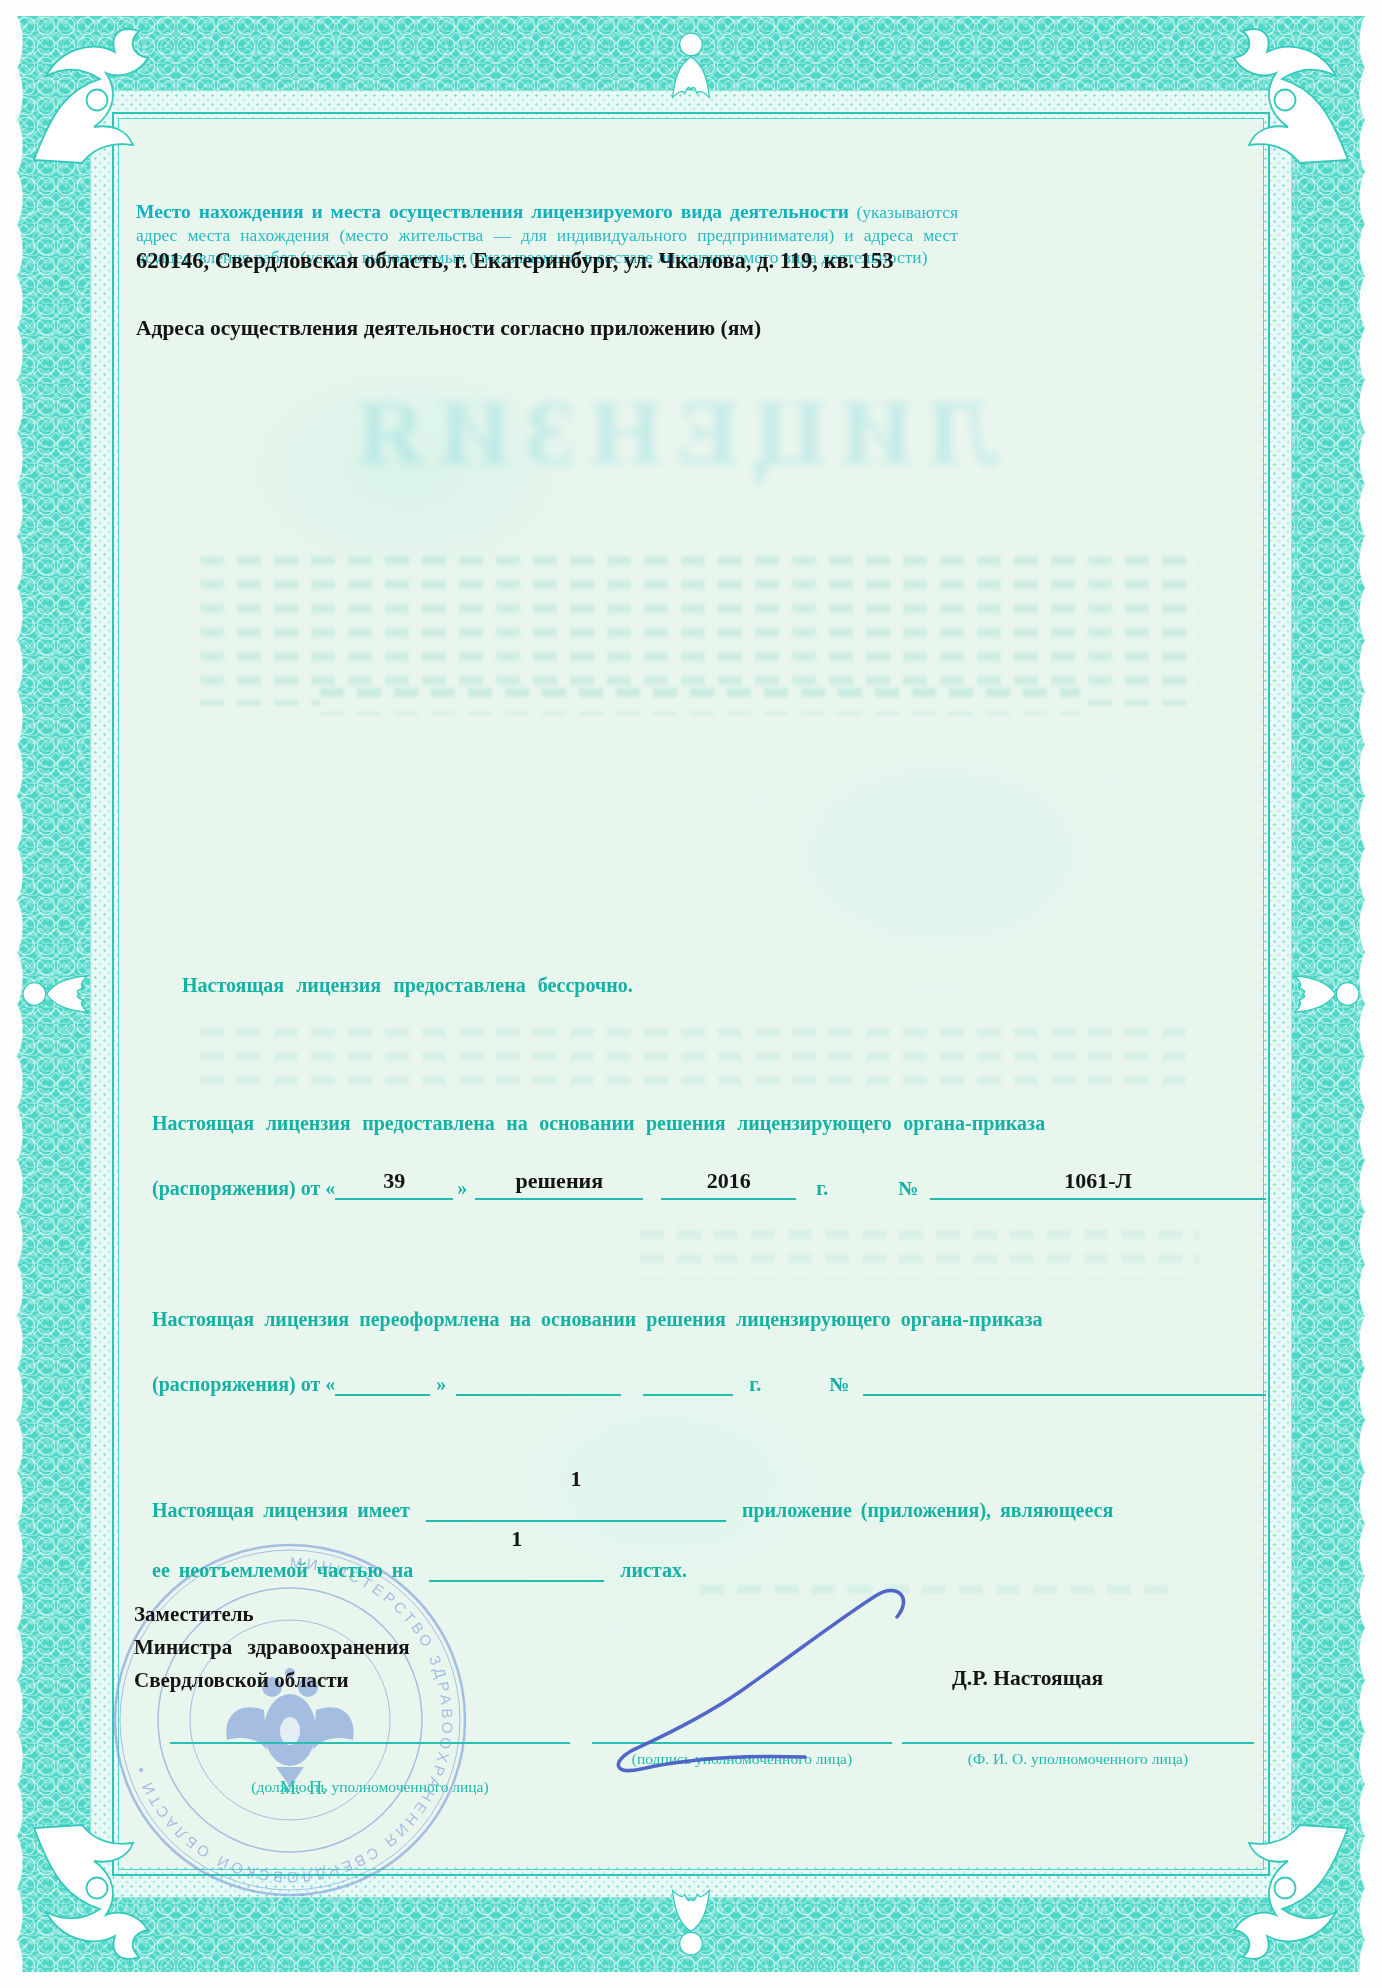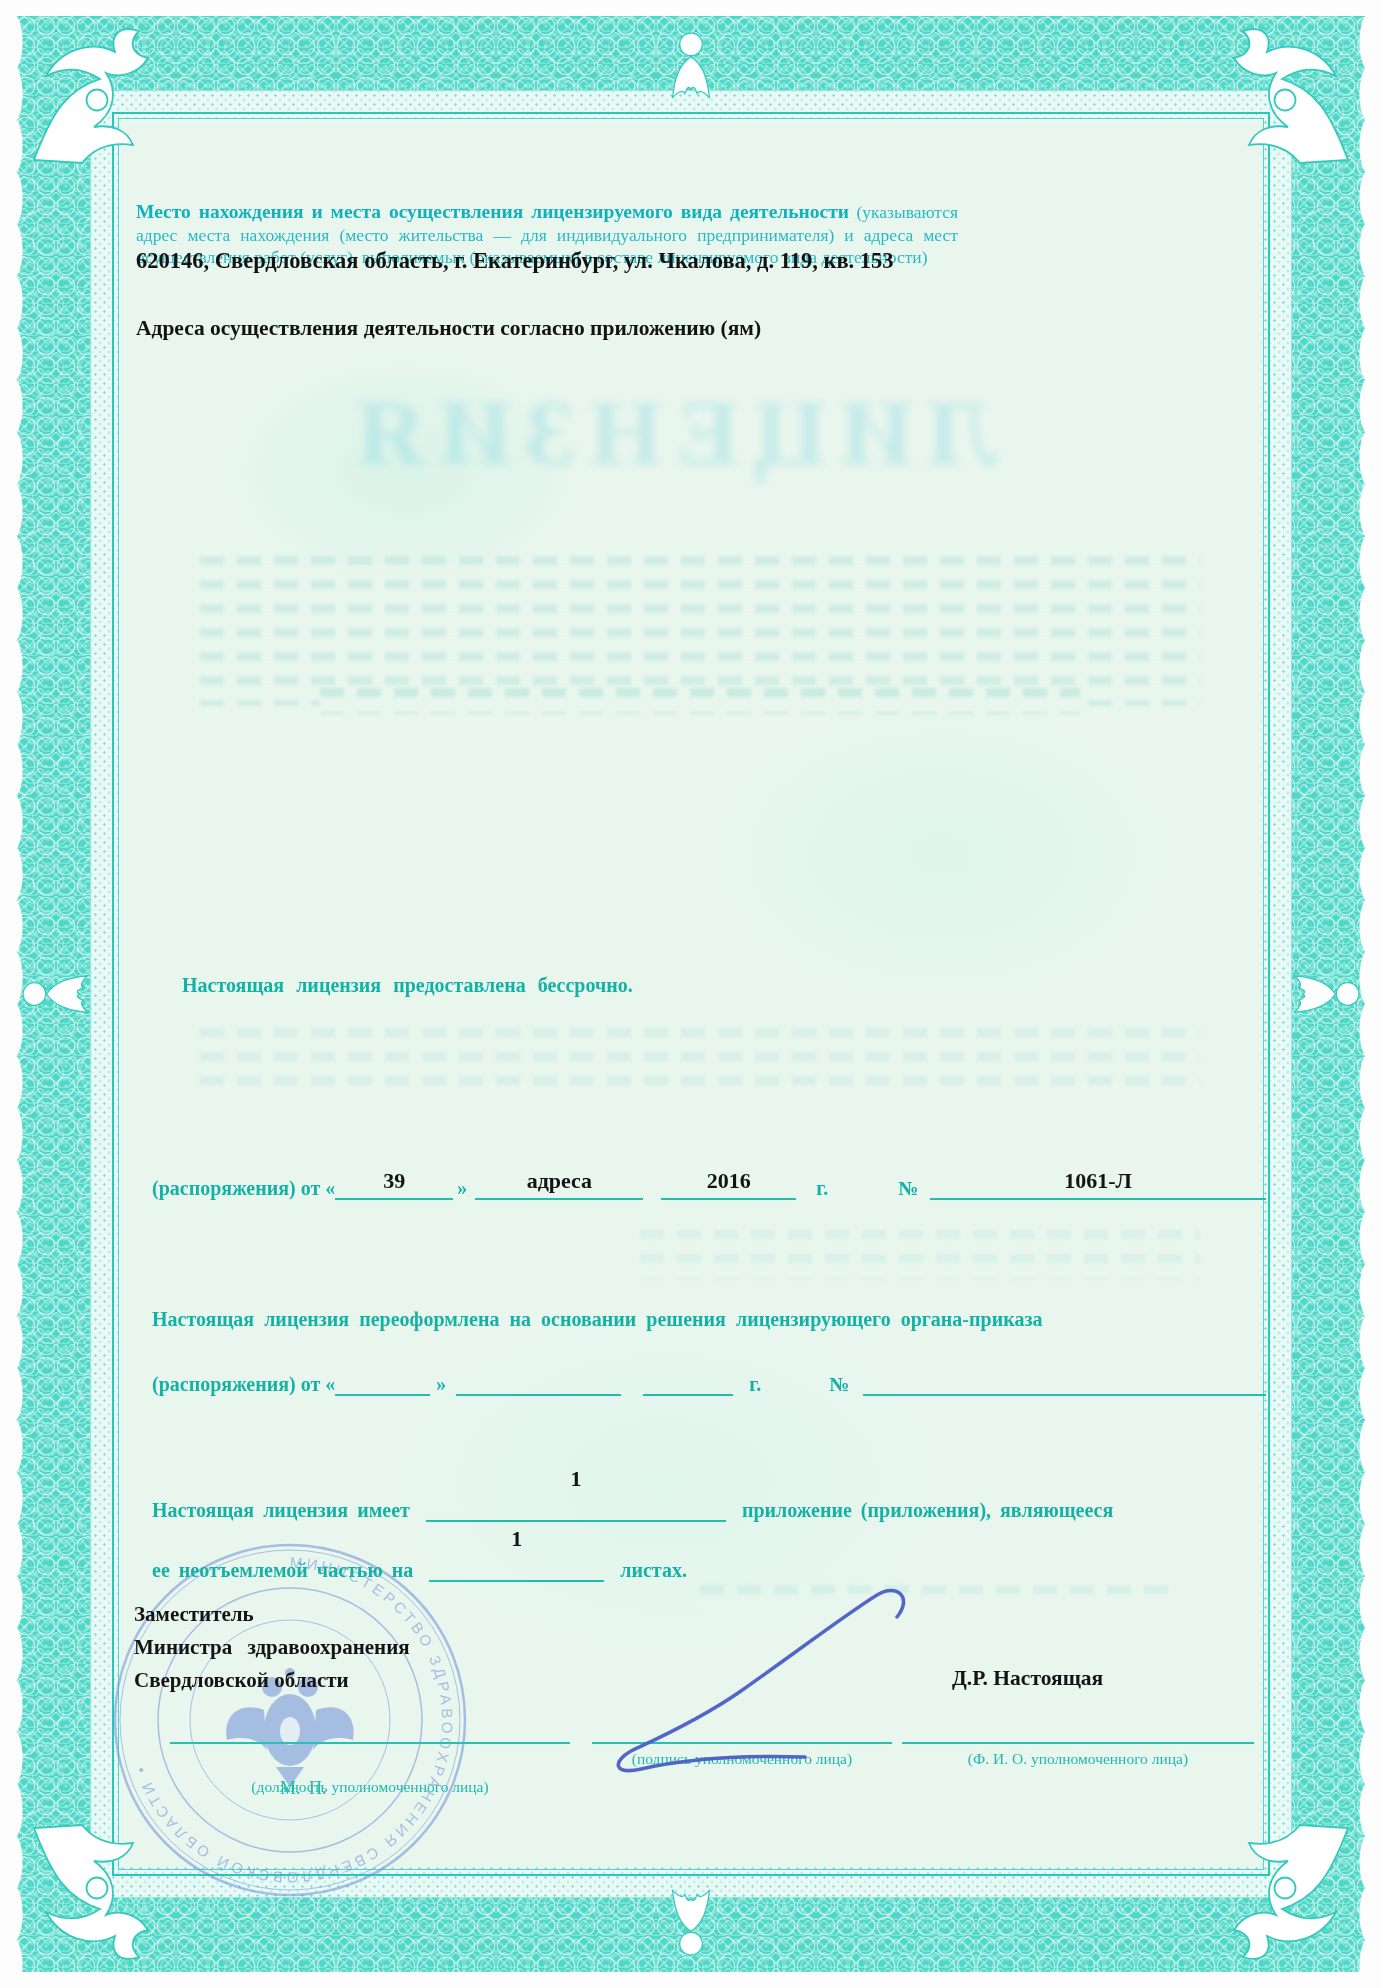--- a/index.html
+++ b/index.html
@@ -170,28 +170,29 @@
   <div class="ghost g-d"></div>
   <div class="ghost g-e"></div>
 
   <p class="abs hdr"><span class="hdr-b">Место нахождения и места осуществления лицензируемого вида деятельности</span> <span>(указываются адрес места нахождения (место жительства — для индивидуального предпринимателя) и адреса мест осуществления работ (услуг), выполняемых (оказываемых) в составе лицензируемого вида деятельности)</span></p>
 
   <div class="abs addr">620146, Свердловская область, г. Екатеринбург, ул. Чкалова, д. 119, кв. 153</div>
   <div class="abs addr2">Адреса осуществления деятельности согласно приложению (ям)</div>
 
   <div class="abs teal termless">Настоящая лицензия предоставлена бессрочно.</div>
 
+  <div class="abs teal para">Настоящая лицензия предоставлена на основании решения лицензирующего органа-приказа</div>
   <div class="abs teal row grow">
     <span>(распоряжения) от «</span>
     <span class="ul" style="width:118px">
         <span class="val">39</span>
       </span>
     <span style="margin:0 8px 0 4px">»</span>
     <span class="ul" style="width:168px">
-        <span class="val">адреса</span>
+        <span class="val">решения</span>
       </span>
     <span class="sp" style="width:18px"></span>
     <span class="ul" style="width:135px">
         <span class="val">2016</span>
       </span>
     <span style="margin-left:20px">г.</span>
     <span class="sp" style="width:70px"></span>
     <span>№</span>
     <span class="ul" style="flex:1;margin-left:12px">
         <span class="val">1061-Л</span>

